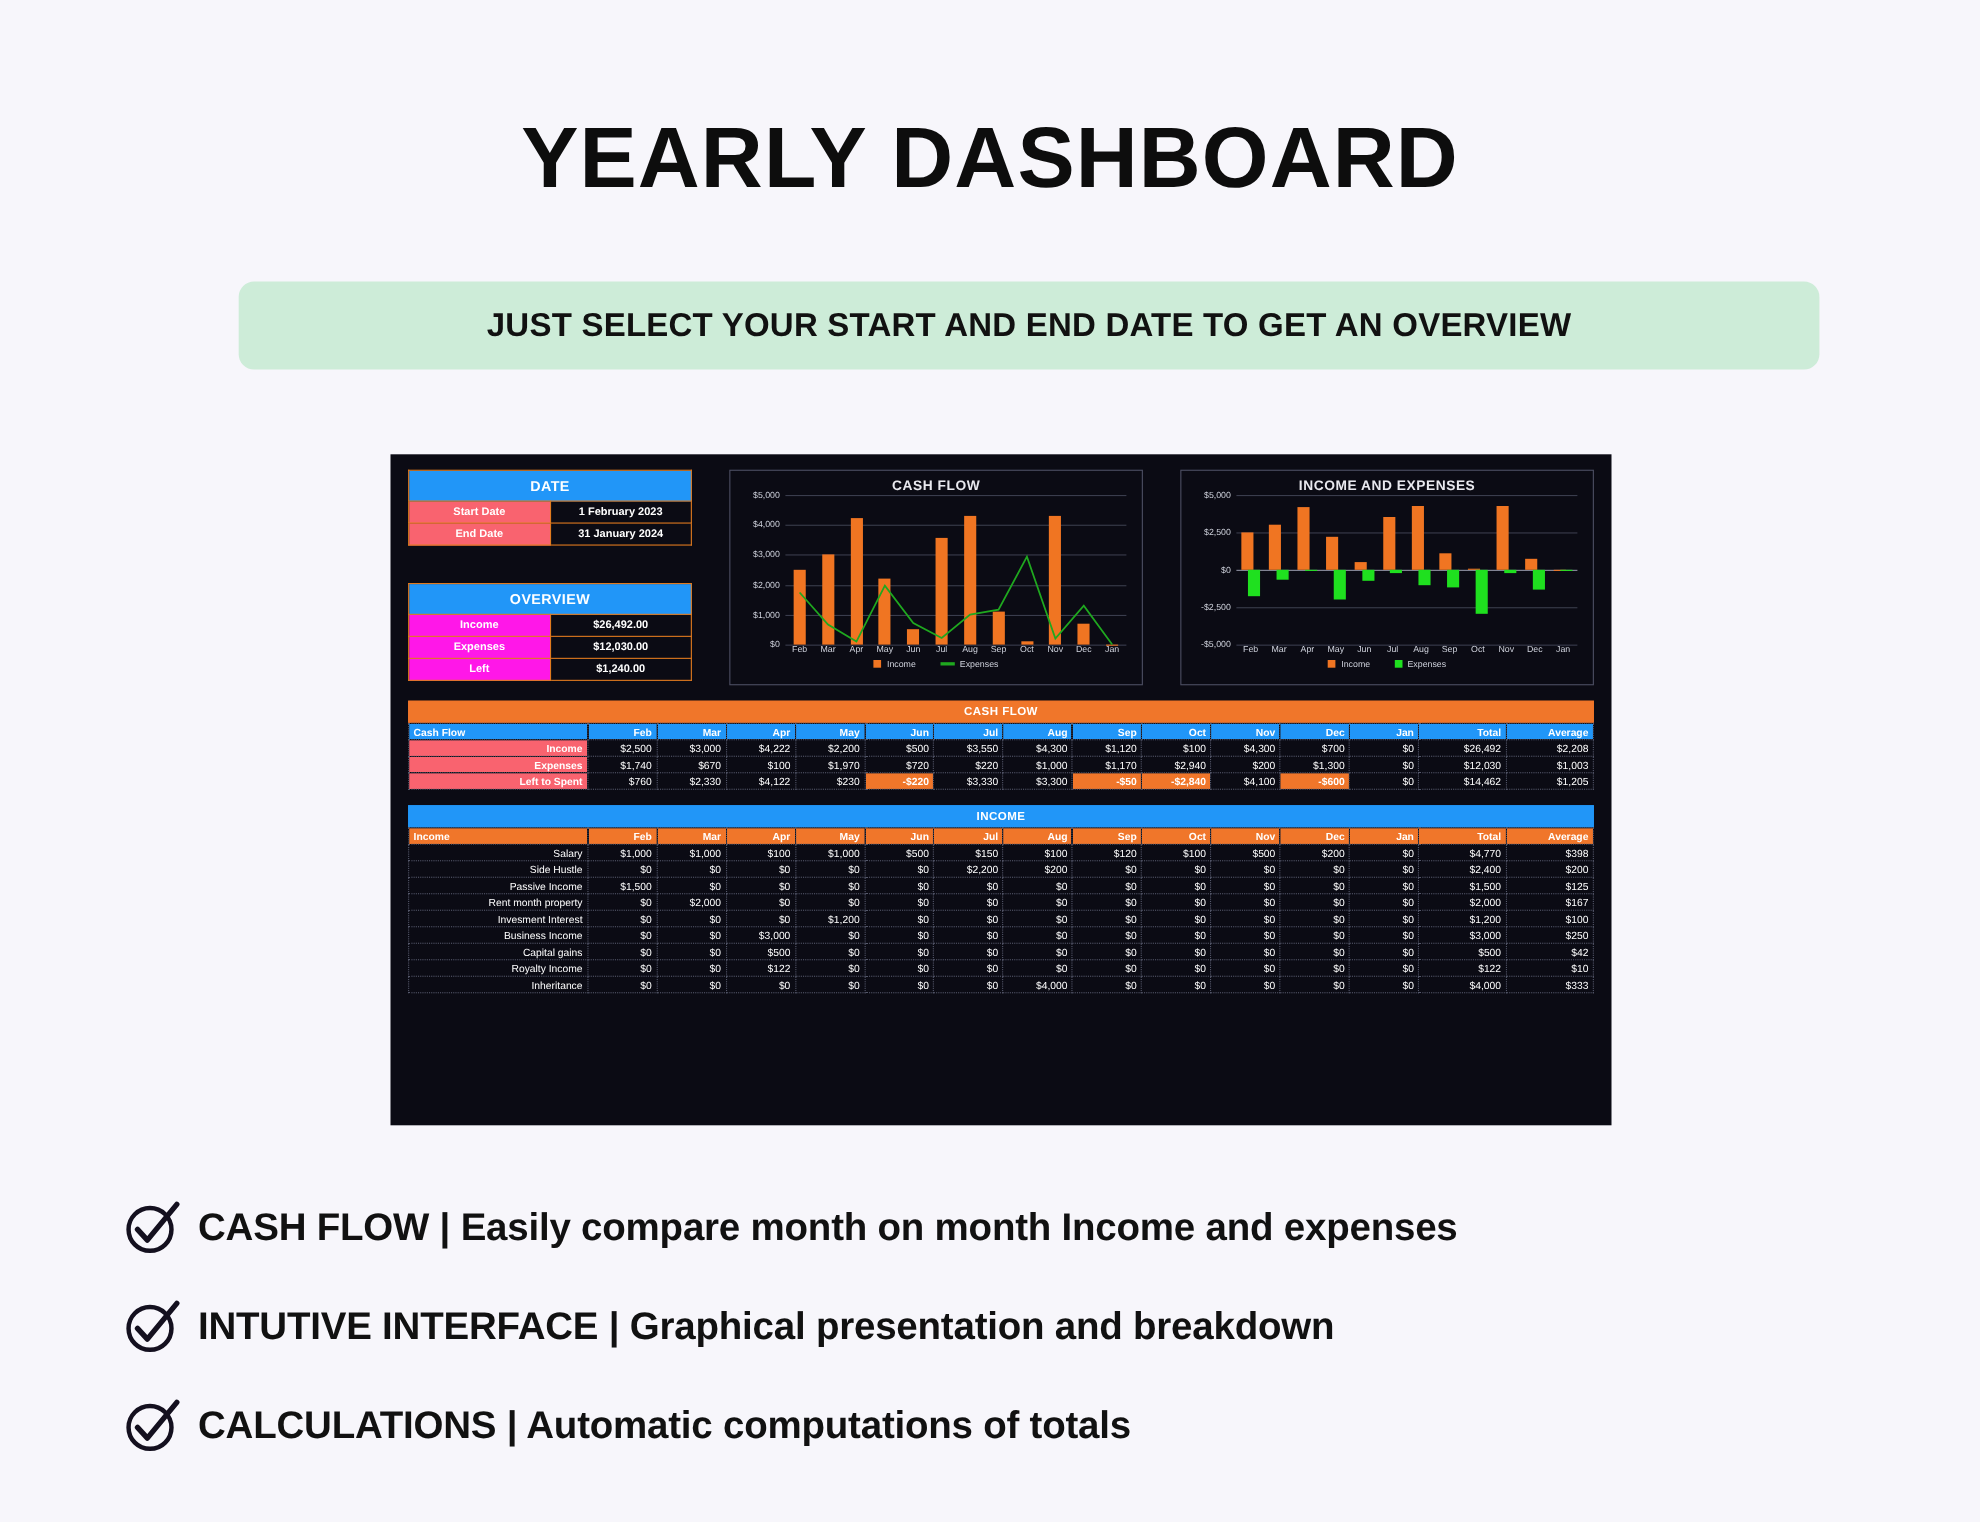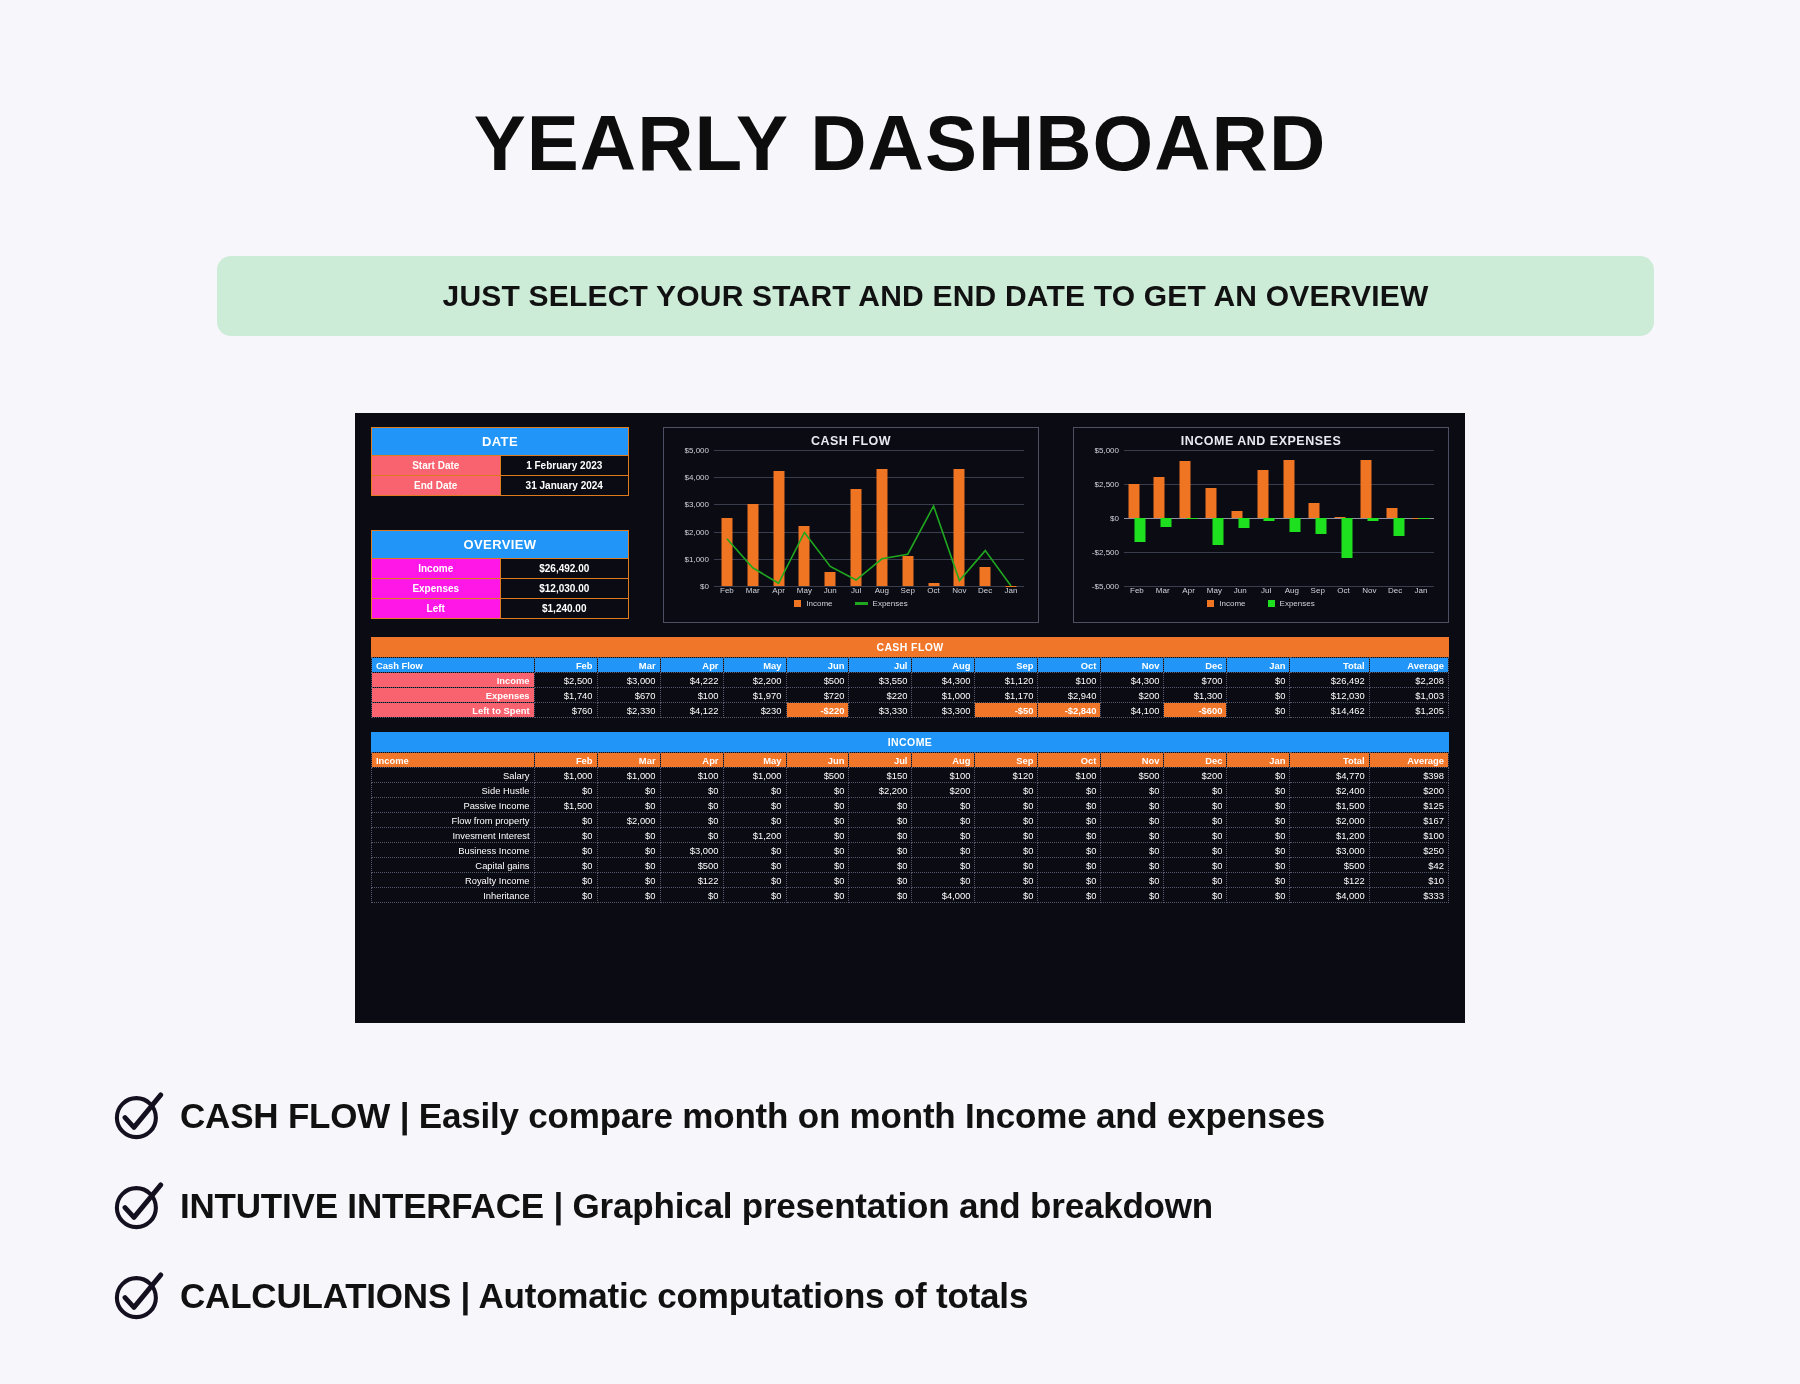--- a/index.html
+++ b/index.html
@@ -521,21 +521,21 @@
               <td class="cell">$0</td>
               <td class="cell">$0</td>
               <td class="cell">$0</td>
               <td class="cell">$0</td>
               <td class="cell">$0</td>
               <td class="cell">$0</td>
               <td class="cell">$1,500</td>
               <td class="cell">$125</td>
             </tr>
             <tr>
-              <td class="rowlab-dark">Flow from property</td>
+              <td class="rowlab-dark">Rent month property</td>
               <td class="cell">$0</td>
               <td class="cell">$2,000</td>
               <td class="cell">$0</td>
               <td class="cell">$0</td>
               <td class="cell">$0</td>
               <td class="cell">$0</td>
               <td class="cell">$0</td>
               <td class="cell">$0</td>
               <td class="cell">$0</td>
               <td class="cell">$0</td>

